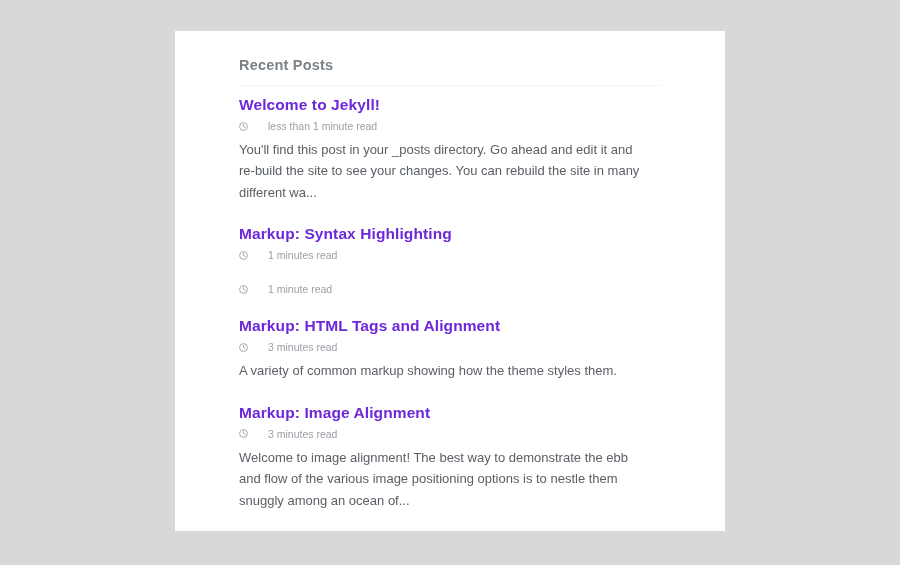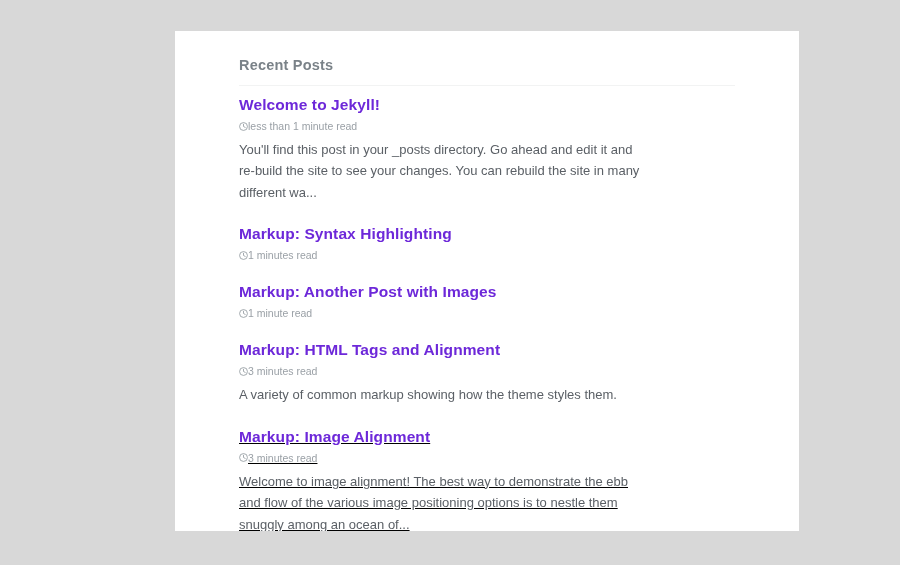--- a/index.html
+++ b/index.html
@@ -10,21 +10,21 @@
     width: 900px;
     height: 565px;
     background: #d8d8d8;
     font-family: "Liberation Sans", sans-serif;
     overflow: hidden;
   }
   .page {
     position: absolute;
     left: 175px;
     top: 31px;
-    width: 624px;
+    width: 550px;
     height: 500px;
     background: #ffffff;
     box-sizing: border-box;
     overflow: hidden;
   }
   .inner {
     padding: 26px 64px 0 64px;
   }
   .section-title {
     font-size: 14.5px;
@@ -33,36 +33,35 @@
     margin: 0 0 10px 0;
     padding-bottom: 12px;
     letter-spacing: 0.2px;
     border-bottom: 1px solid #f2f3f3;
   }
   .post {
     margin-bottom: 22px;
   }
   .post:last-of-type {
     margin-bottom: 18px;
-    text-decoration: underline;
   }
   .post-title {
     font-size: 15.5px;
     font-weight: bold;
     color: #6d28d9;
     margin: 0 0 6px 0;
     letter-spacing: 0.1px;
   }
   .post-meta {
     font-size: 10.5px;
     color: #9aa0a6;
     margin: 0 0 7px 0;
     display: flex;
     align-items: center;
-    gap: 0;
+    gap: 20px;
   }
   .clock-icon {
     display: inline-block;
     width: 9px;
     height: 9px;
     line-height: 0;
   }
   .clock-icon svg {
     display: block;
   }
@@ -103,21 +102,20 @@
           <svg width="9" height="9" viewBox="0 0 16 16">
               <circle cx="8" cy="8" r="7" fill="none" stroke="#9aa0a6" stroke-width="1.6"></circle>
               <path d="M8 4 V8 L11 9.6" fill="none" stroke="#9aa0a6" stroke-width="1.6" stroke-linecap="round"></path>
             </svg>
         </span>
         <span>1 minutes read</span>
       </div>
     </div>
 
     <div class="post">
-      <h2 class="post-title">Markup: Another Post with Images</h2>
       <div class="post-meta">
         <span class="clock-icon">
           <svg width="9" height="9" viewBox="0 0 16 16">
               <circle cx="8" cy="8" r="7" fill="none" stroke="#9aa0a6" stroke-width="1.6"></circle>
               <path d="M8 4 V8 L11 9.6" fill="none" stroke="#9aa0a6" stroke-width="1.6" stroke-linecap="round"></path>
             </svg>
         </span>
         <span>1 minute read</span>
       </div>
     </div>

